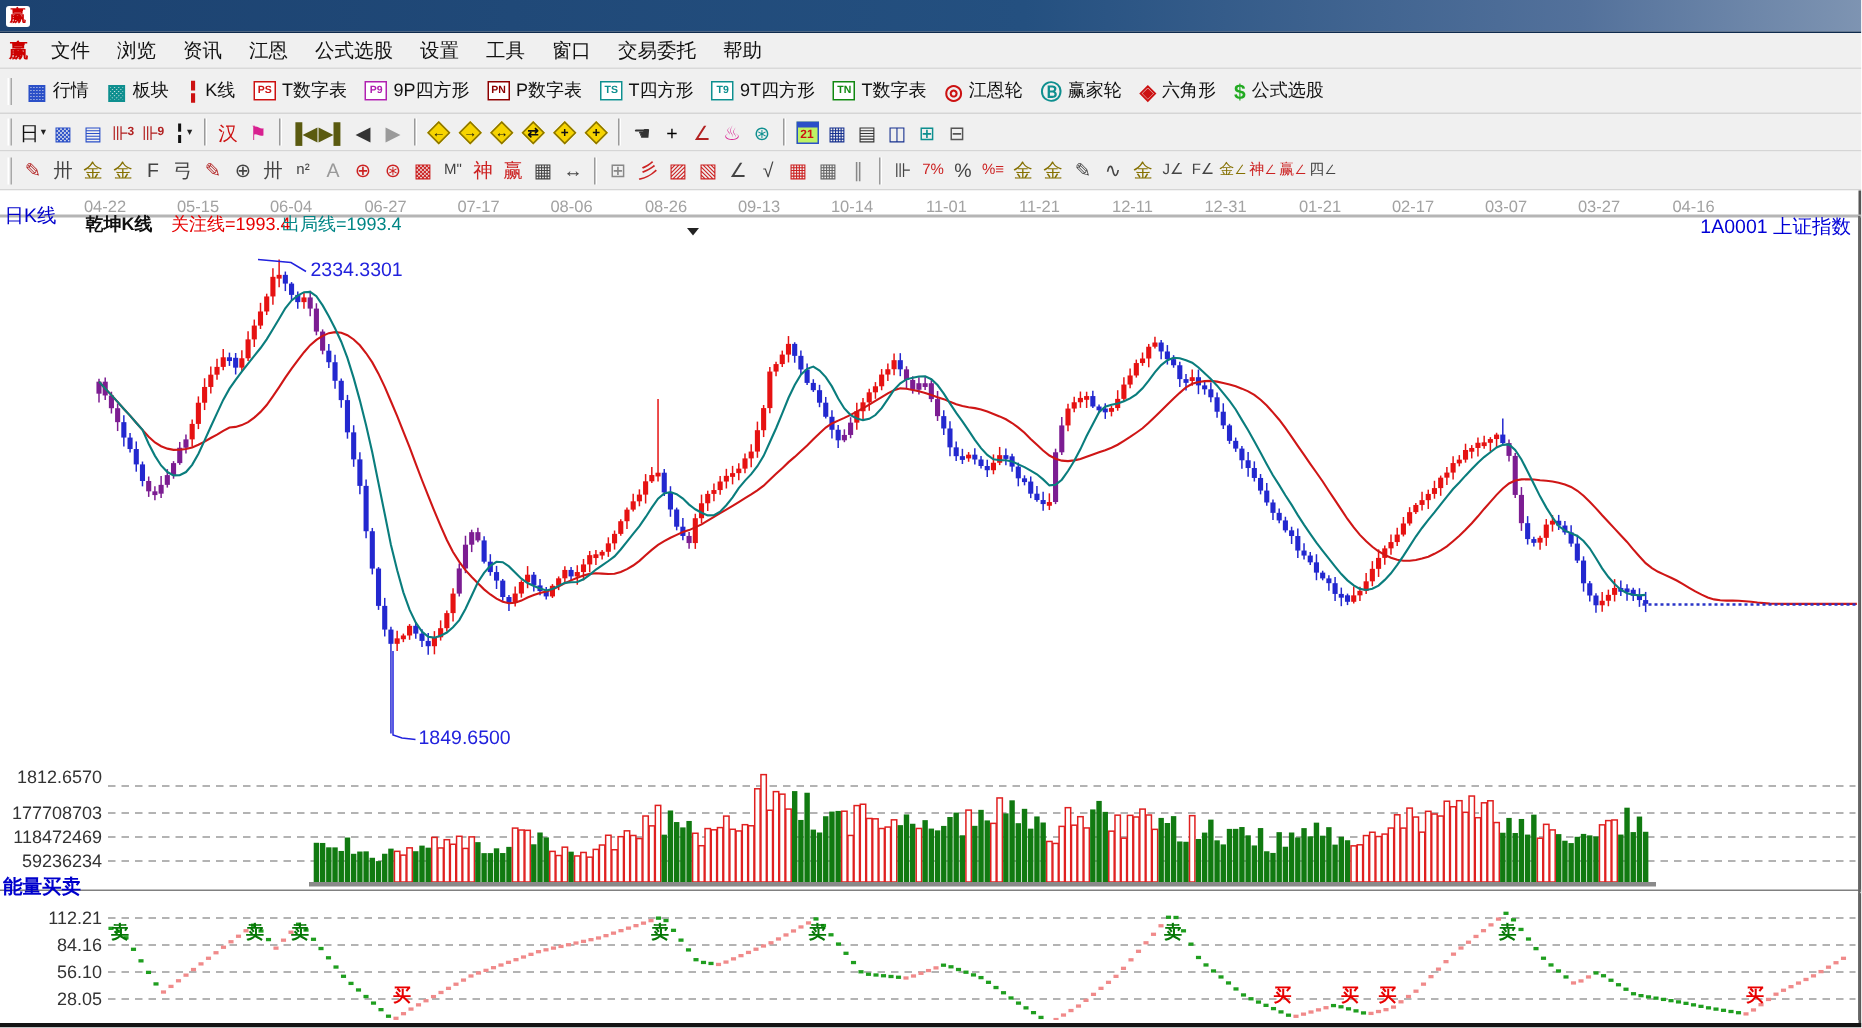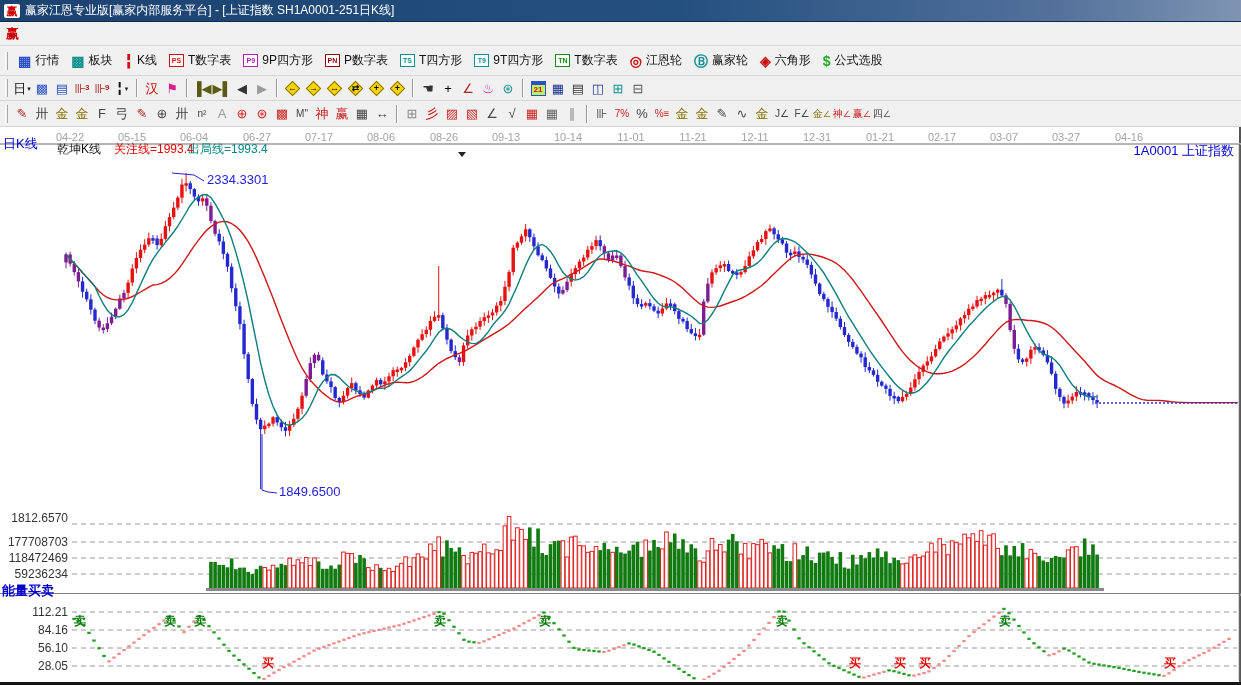--- a/index.html
+++ b/index.html
@@ -29,38 +29,49 @@
   .ibtn.small{font-size:10px;font-weight:normal;}
   .dbtn{width:19px;height:19px;position:relative;display:inline-flex;align-items:center;justify-content:center;margin:0 1px;}
   .dbtn .dia{position:absolute;width:11px;height:11px;background:#f6d400;border:1px solid #8a7400;transform:rotate(45deg);}
   .dbtn .ar{position:relative;font-size:9px;font-weight:bold;color:#111;line-height:1;}
   .cal{width:15px;height:15px;border:1px solid #2b50c8;border-top:4px solid #2b50c8;background:#bef264;color:#cc1111;font-size:8px;font-weight:bold;display:inline-flex;align-items:center;justify-content:center;}
   
   .chart-wrap{position:relative;width:1241px;height:555px;background:#fff;border-right:2px solid #555;}
   .chart-wrap svg{position:absolute;left:0;top:0;}
   .hlabel{position:absolute;white-space:nowrap;font-size:12px;z-index:3;}
   .lab-kline{left:3px;top:8px;color:#0000cc;font-size:13px;}
-  .lab-qiankun{left:57px;top:14px;color:#111;}
+  .lab-qiankun{left:57px;top:14px;color:#111;font-weight:bold;}
   .lab-attention{left:114px;top:14px;color:#e60000;}
   .lab-exit{left:188px;top:14px;color:#008585;}
   .lab-symbol{right:5px;top:15px;color:#0000d6;font-size:13px;}
   .lab-energy{left:2px;top:455px;color:#0000cc;font-size:13px;font-weight:bold;}
 </style>
 </head>
 <body>
 
 <div class="app">
 
   <div class="titlebar">
     <span class="appico">赢</span>
-    <span class="ttext">赢家江恩专业版[赢家内部服务平台] - [上证指数  SH1A0001-251日K线]</span>
   </div>
 
   <div class="menubar">
     <span class="mico">赢</span>
+    <span id="menu-items" style="display:flex;">
+        <span class="menu-item">文件</span>
+        <span class="menu-item">浏览</span>
+        <span class="menu-item">资讯</span>
+        <span class="menu-item">江恩</span>
+        <span class="menu-item">公式选股</span>
+        <span class="menu-item">设置</span>
+        <span class="menu-item">工具</span>
+        <span class="menu-item">窗口</span>
+        <span class="menu-item">交易委托</span>
+        <span class="menu-item">帮助</span>
+      </span>
   </div>
 
   <div class="toolbar t1" id="toolbar-main">
       <span class="grip"></span>
       <span class="tbtn">
         <span class="glyph" style="font-weight: bold; color: rgb(43, 80, 200);">▦</span>
         <span>行情</span>
       </span>
       <span class="tbtn">
         <span class="glyph" style="font-weight: bold; color: rgb(14, 143, 143);">▩</span>

